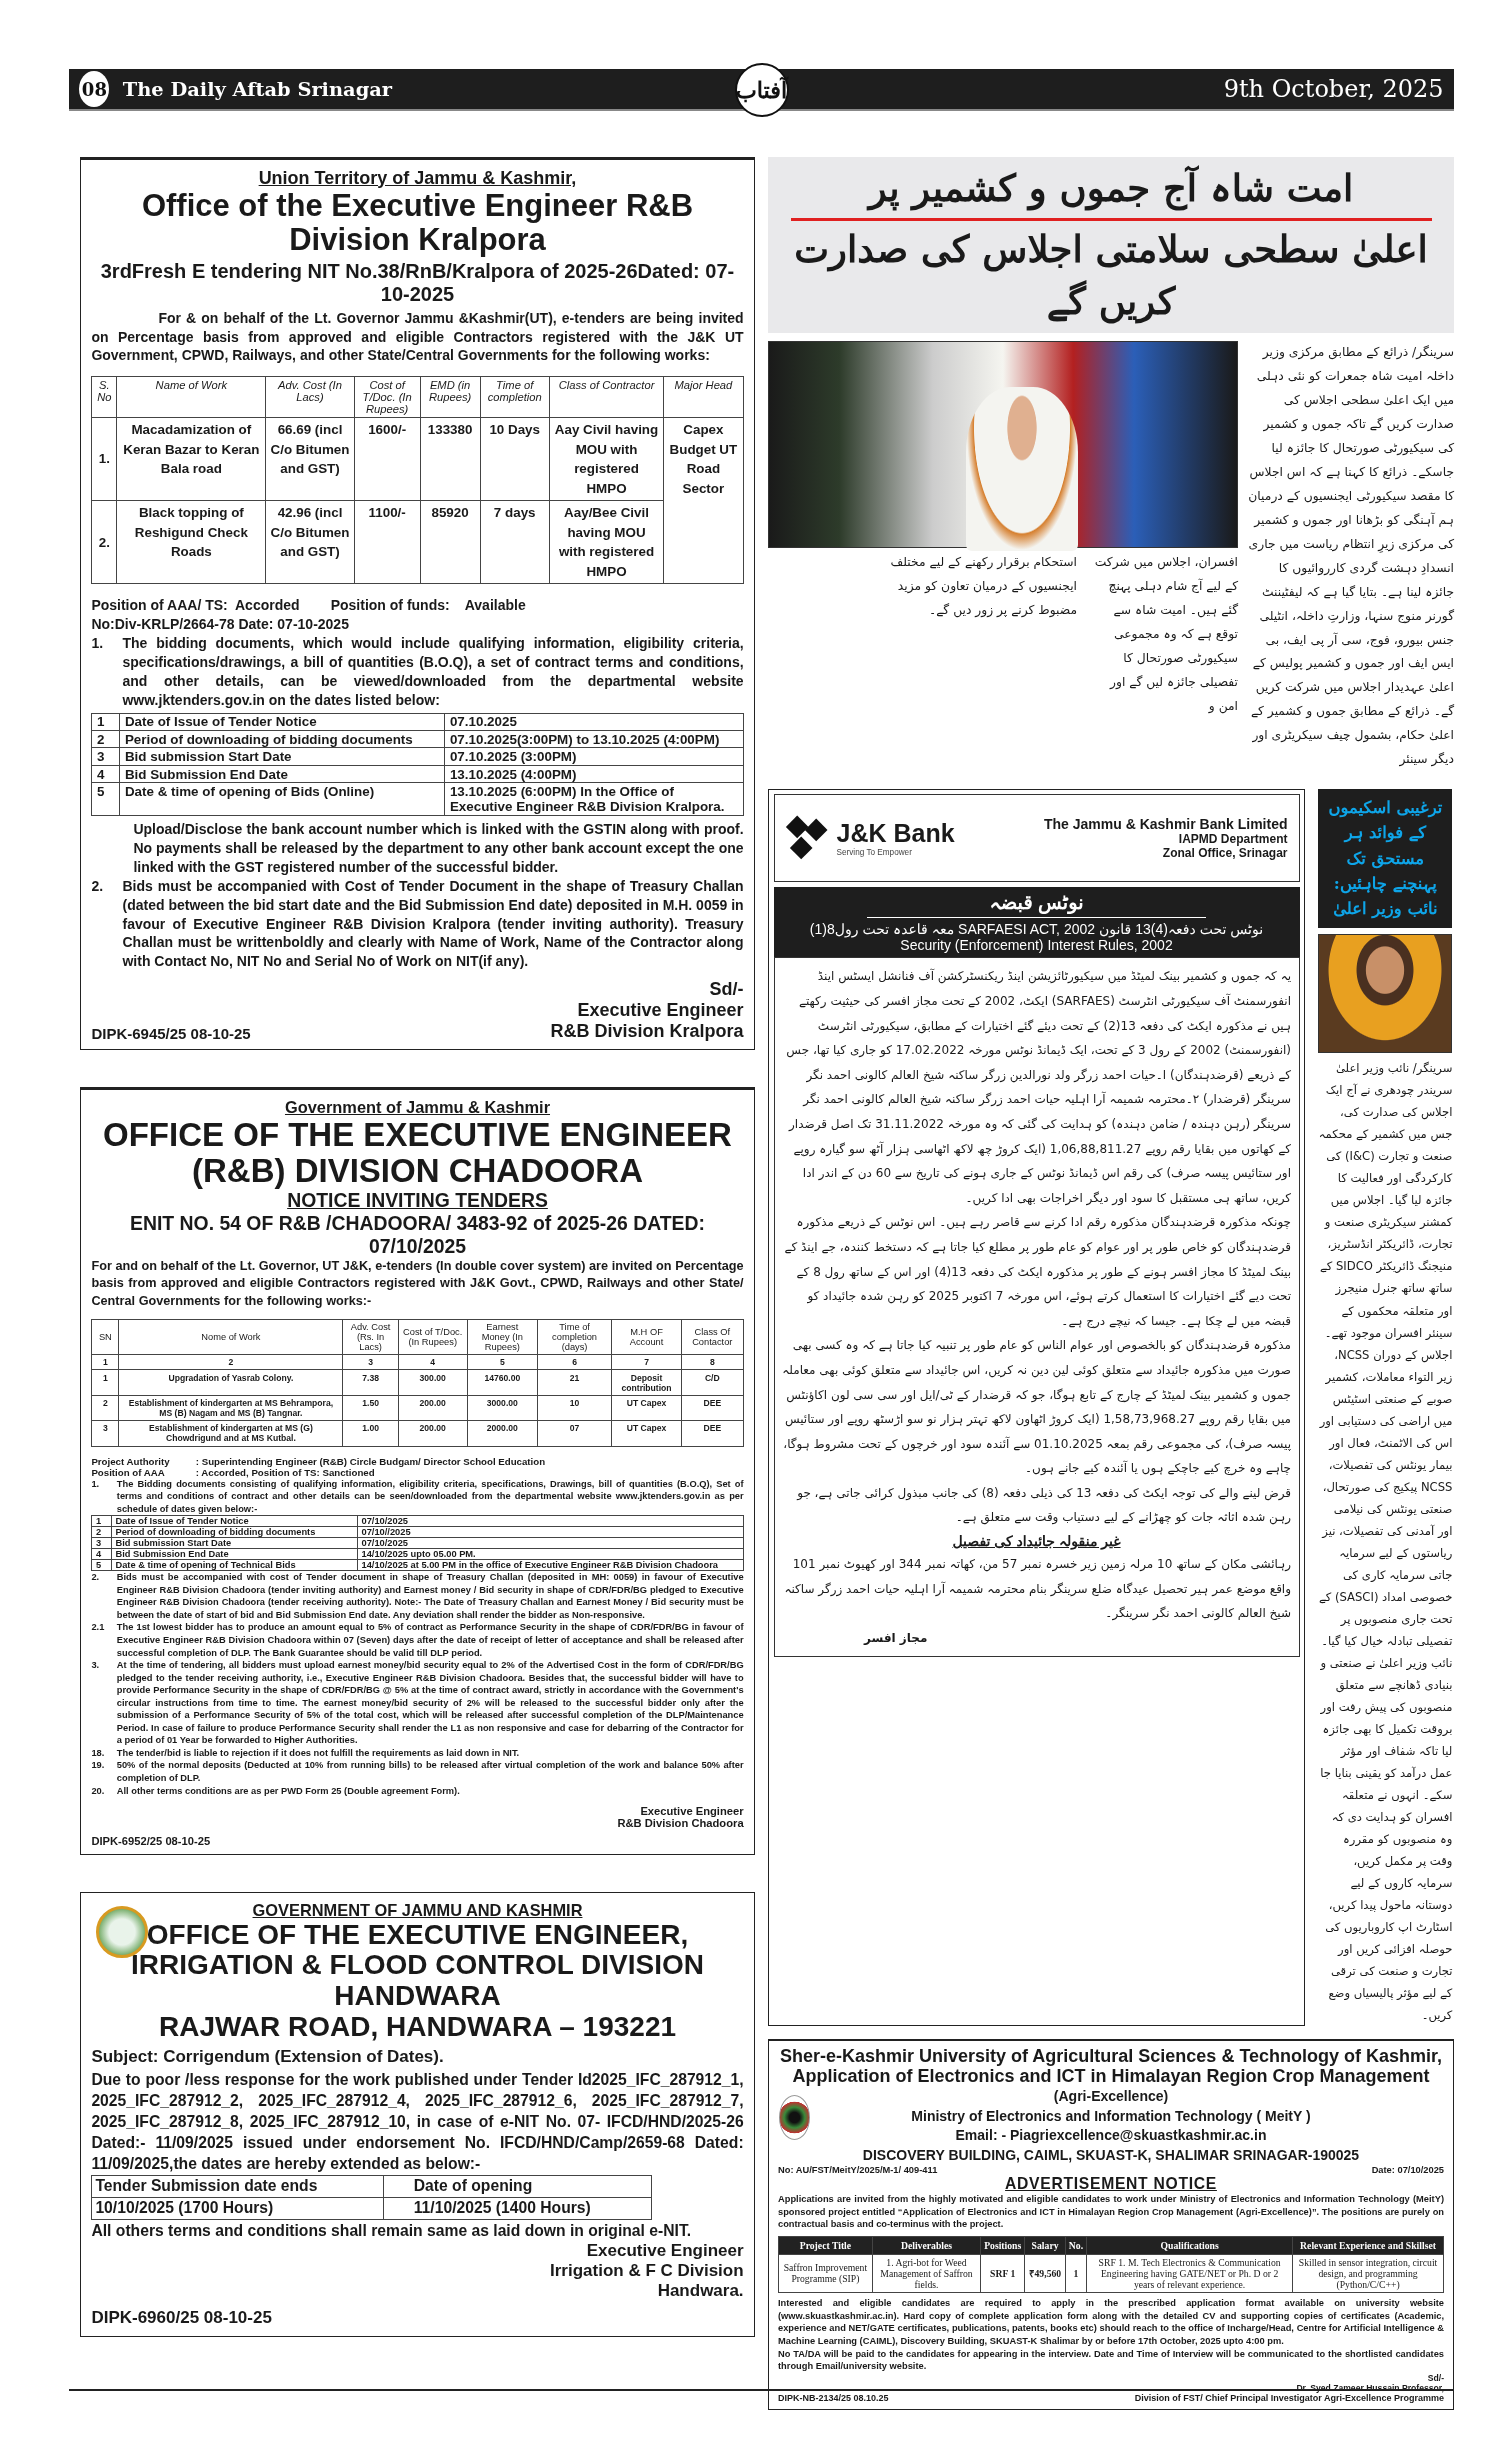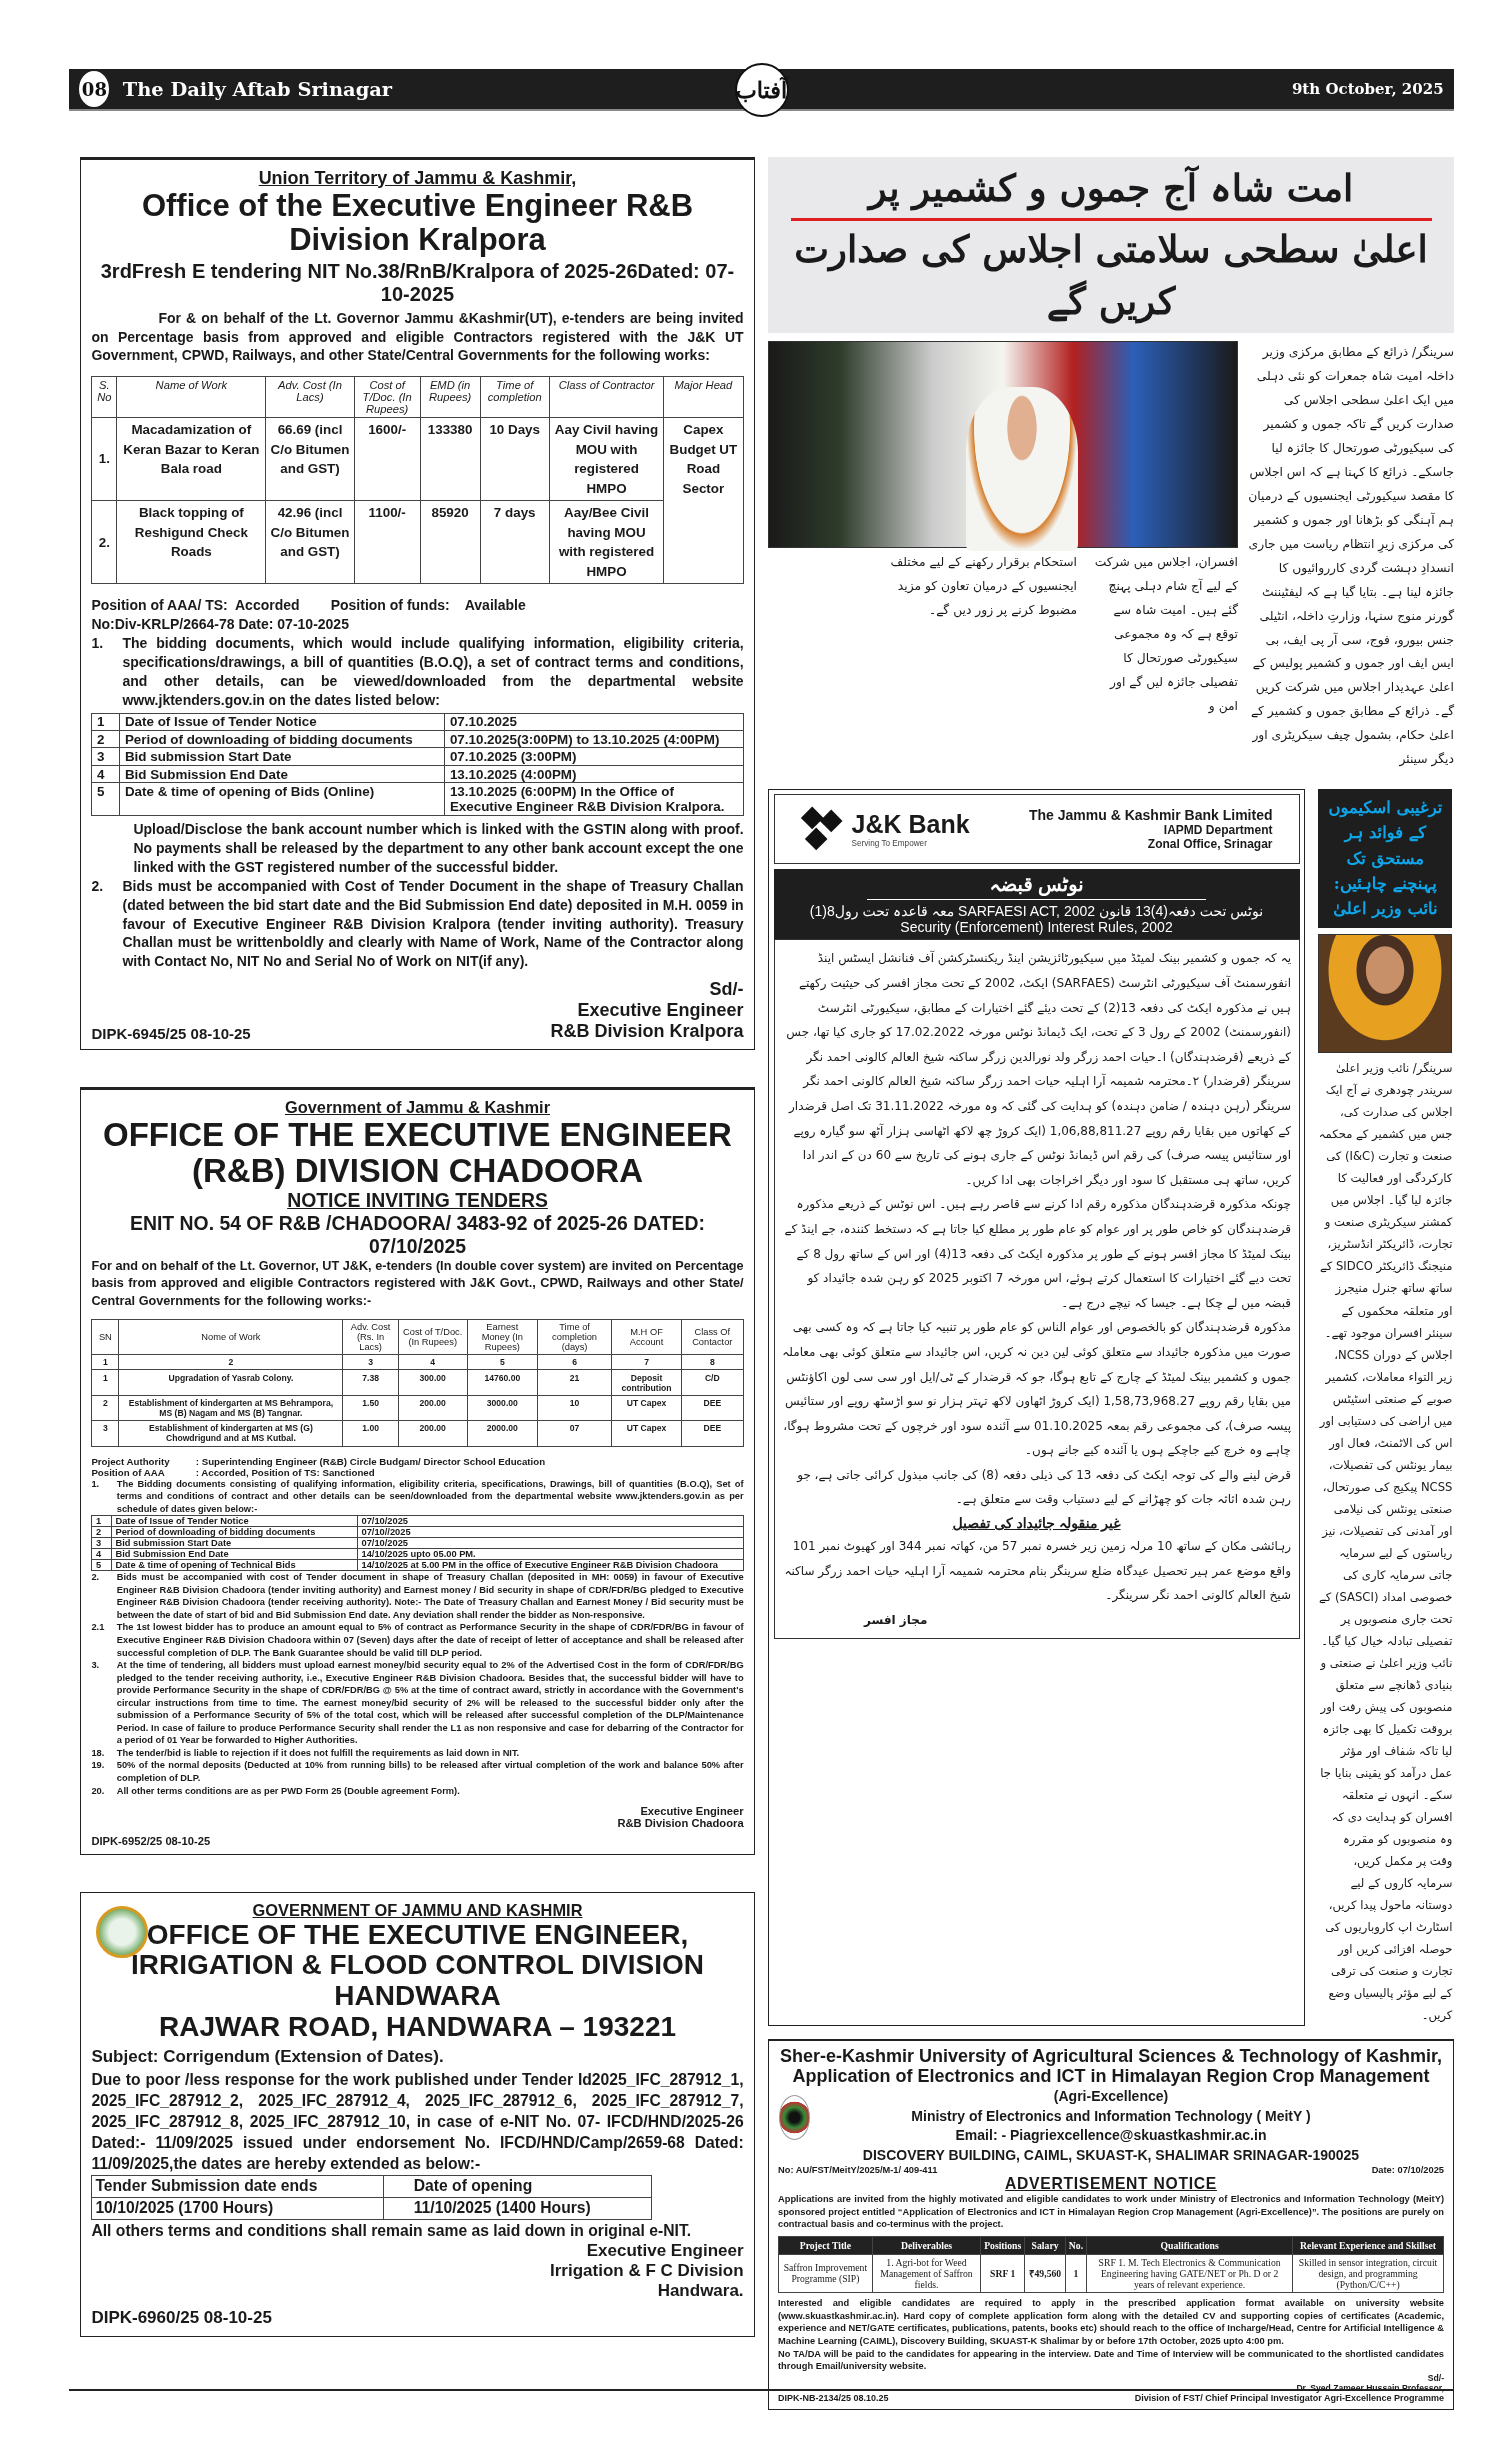--- a/index.html
+++ b/index.html
@@ -1,21 +1,21 @@
 <!DOCTYPE html>
 <html style="font-size:12px"><head>
 <meta charset="utf-8">
 <style>
   * { box-sizing: border-box; margin: 0; padding: 0; }
   body { width: 1507px; height: 2438px; background: #fff; font-family: "Liberation Sans", sans-serif; color: #1a1a1a; position: relative; overflow: hidden; }
   .masthead { position: absolute; left: 69px; top: 69px; width: 1385px; height: 42px; background: #1e1e1e; color: #fff; display: flex; align-items: center; justify-content: space-between; padding: 0 10.4px; border-bottom: 2.2px solid #888; }
   .masthead .left { display: flex; align-items: center; gap: 13.4px; font-family: "DejaVu Serif", serif; font-weight: bold; font-size: 19.4px; }
   .page-num { width: 30px; height: 36px; border-radius: 50%; background: #fff; color: #111; display: flex; align-items: center; justify-content: center; font-size: 18px; font-weight: bold; }
   .logo { position: absolute; left: 50%; top: -6px; transform: translateX(-50%); width: 54px; height: 54px; border-radius: 50%; background: #fff; border: 2.2px solid #111; color: #111; display: flex; align-items: center; justify-content: center; font-size: 22.4px; font-weight: bold; font-family: "DejaVu Serif", serif; }
-  .masthead .date { font-family: "DejaVu Serif", serif; font-weight: bold; font-size: 15px; }
+  .masthead .date { font-family: "DejaVu Serif", serif; font-weight: normal; font-size: 24px; }
 
   .col-left { position: absolute; left: 80px; top: 157px; width: 675px; }
   .col-right { position: absolute; left: 768px; top: 157px; width: 686px; }
 
   .ad { border: 1.5px solid #222; border-top: 3.7px solid #222; padding: 7.5px 10.4px; margin-bottom: 37px; position: relative; font-family: "Liberation Sans", sans-serif; font-stretch: condensed; }
   .ad .u { text-decoration: underline; font-weight: bold; text-align: center; }
   .ad h1 { text-align: center; font-weight: bold; line-height: 1.1; }
   .ad p { font-weight: bold; text-align: justify; line-height: 1.35; }
   .ad .sig { text-align: right; font-weight: bold; }
   .ad table { width: 100%; border-collapse: collapse; }
@@ -63,21 +63,21 @@
   .story { display: flex; gap: 9px; margin-top: 7.5px; }
   .photo-main { width: 470px; height: 207px; background: linear-gradient(90deg, #1a1a1a 0%, #2d3b2a 15%, #ccc 35%, #f5f5f0 50%, #b32020 65%, #2b5fb8 78%, #1a1a1a 100%); position: relative; border: 0.7px solid #333; }
   .photo-main .person { position: absolute; left: 42%; top: 22%; width: 112px; height: 164px; background: radial-gradient(ellipse at 50% 25%, #e0b090 18%, #f4f4f0 19%, #f4f4f0 60%, #d68030 61%, #f4f4f0 70%); border-radius: 40% 40% 6px 6px; }
   .urdu { direction: rtl; text-align: right; font-family: "DejaVu Sans", sans-serif; font-size: 12.3px; line-height: 1.95; }
   .urdu-col { width: 218px; }
   .under-photo { display: flex; gap: 12px; direction: rtl; margin-top: 3px; }
   .under-photo .urdu { width: 149px; }
 
   .bank-row { display: flex; gap: 13.4px; margin-top: 16.4px; }
   .bank-ad { width: 537px; border: 1.5px solid #222; padding: 4.5px; }
-  .bank-head { border: 1.5px solid #333; height: 70px; display: flex; justify-content: space-between; align-items: center; padding: 6px 26px; }
+  .bank-head { border: 1.5px solid #333; height: 88px; display: flex; justify-content: space-between; align-items: center; padding: 6px 11px; }
   .jk-logo { display: flex; align-items: center; gap: 6px; }
   .jk-mark { width: 45px; height: 45px; position: relative; }
   .jk-mark i { position: absolute; width: 16.4px; height: 16.4px; background: #111; transform: rotate(45deg); }
   .jk-name { font-size: 25px; font-weight: bold; }
   .jk-tag { font-size: 8.2px; color: #444; }
   .bank-right { text-align: right; font-weight: bold; }
   .bank-right .b1 { font-size: 14px; }
   .bank-right .b2 { font-size: 12px; }
   .notice-black { background: #1e1e1e; color: #fff; text-align: center; padding: 4.5px; margin-top: 4.5px; }
   .notice-black .t { font-size: 19.4px; font-weight: bold; direction: rtl; }

